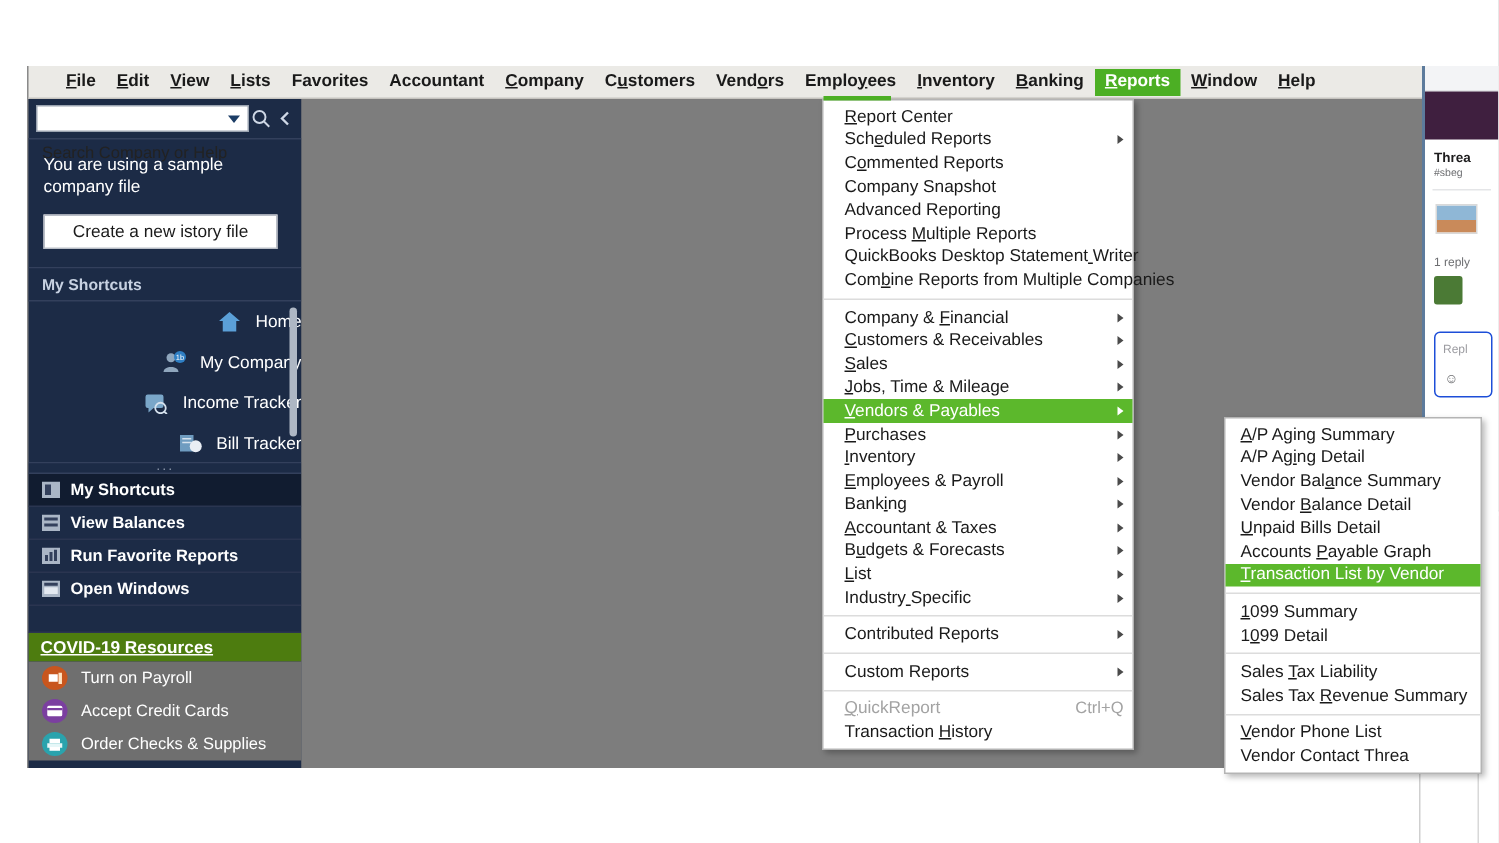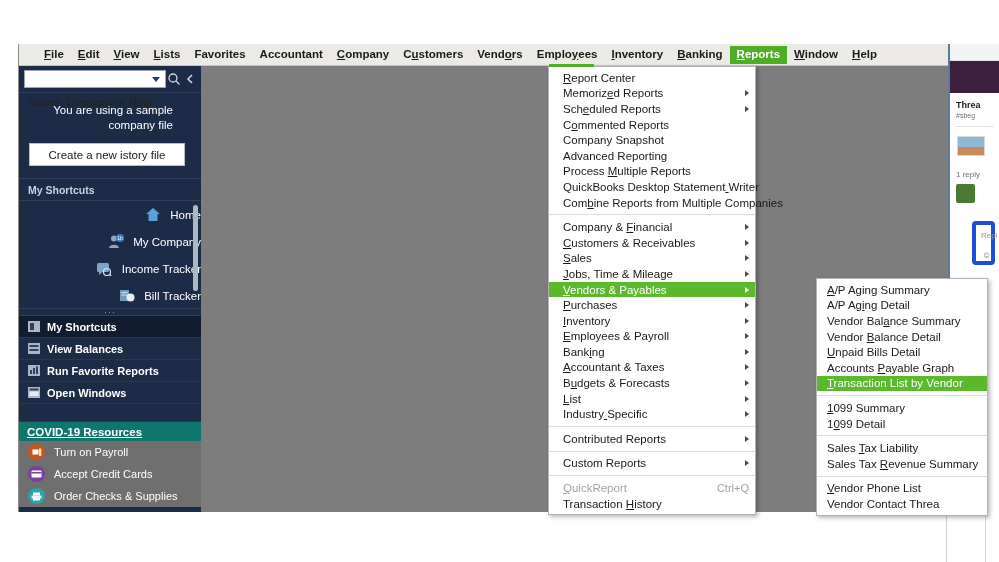--- a/index.html
+++ b/index.html
@@ -109,21 +109,21 @@
     justify-content: center;
     color: #cfd8e6;
   }
 
   #sample-panel {
     margin-top: 2px;
     padding: 10px 28px 12px 10px;
     background: #1c2b46;
     border-bottom: 1px solid #33405c;
     border-top: 1px solid #33405c;
-    text-align: right;
+    text-align: left;
   }
   #sample-panel .msg {
     color: #ffffff;
     font-size: 11.5px;
     line-height: 15px;
   }
   #create-company-btn {
     margin: 10px auto 0 auto;
     width: 154px;
     height: 21px;
@@ -221,21 +221,21 @@
   }
 
   #sidebar-gap {
     height: 17px;
     background: #1c2b46;
     border-bottom: 1px solid #2a3550;
   }
 
   #covid-row {
     height: 19px;
-    background: #0f766e;
+    background: #4d7c0f;
     display: flex;
     align-items: center;
     padding-left: 8px;
     cursor: pointer;
     text-align: center;
   }
   #covid-row span {
     color: #ffffff;
     font-size: 11.5px;
     font-weight: bold;
@@ -390,23 +390,23 @@
     color: #6d6e71;
     white-space: nowrap;
   }
   #right-app .ra-avatar {
     width: 19px; height: 19px;
     margin: 5px 0 0 6px;
     background: #4b7a35;
     border-radius: 2px;
   }
   #right-app .ra-compose {
-    margin: 18px 4px 0 22px;
+    margin: 18px 4px 0 6px;
     height: 44px;
-    border: 4px solid #1d4ed8;
+    border: 1px solid #1d4ed8;
     border-radius: 4px;
     box-sizing: border-box;
   }
   #right-app .ra-compose .rc-ph {
     font-size: 8px;
     color: #9b9ba0;
     margin: 6px 0 0 5px;
   }
   #right-app .ra-compose .rc-icon {
     font-size: 9px;
@@ -638,24 +638,20 @@
     <div id="workarea"></div>
 
   </div>
 
   <div id="reports-menu">
     <div class="top-accent"></div>
   <div class="mi">
         <span class="lbl"><u>R</u>eport Center</span>
       </div>
       <div class="mi">
-        <span class="lbl">Memoriz<u>e</u>d Reports</span>
-        <span class="arrow"></span>
-      </div>
-      <div class="mi">
         <span class="lbl">Sch<u>e</u>duled Reports</span>
         <span class="arrow"></span>
       </div>
       <div class="mi">
         <span class="lbl">C<u>o</u>mmented Reports</span>
       </div>
       <div class="mi">
         <span class="lbl">Company Snapshot</span>
       </div>
       <div class="mi">

